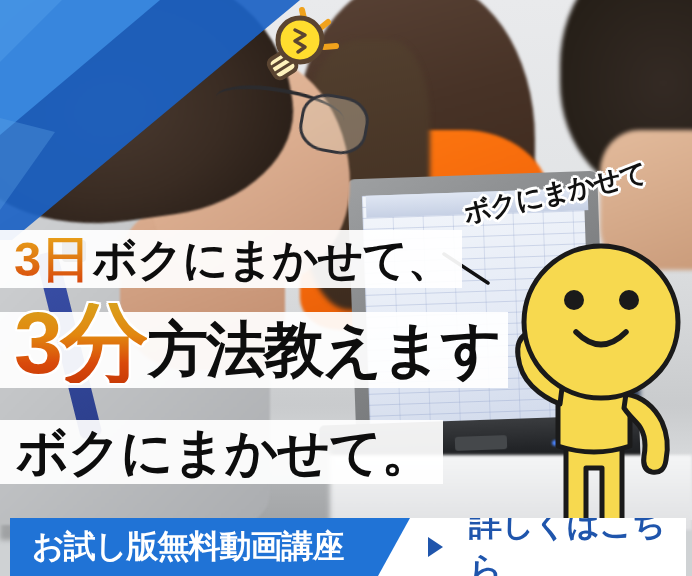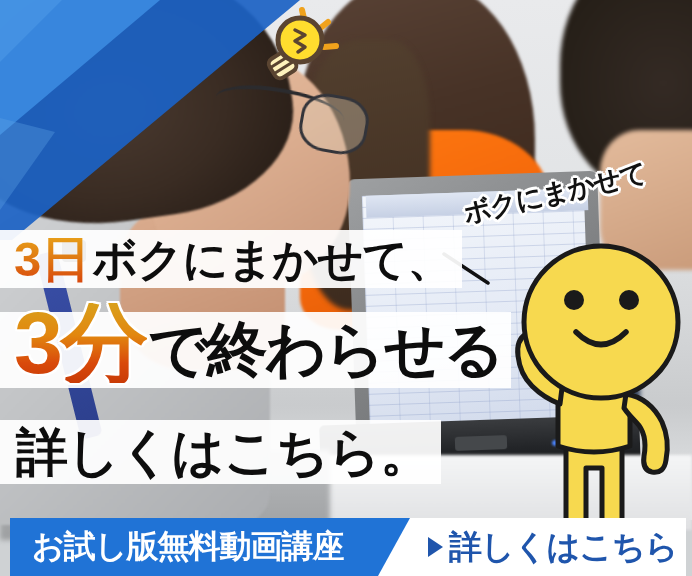--- a/index.html
+++ b/index.html
@@ -380,21 +380,21 @@
     font-weight: bold;
     letter-spacing: -1px;
   }
   .cta-link {
     position: absolute;
     left: 418px;
     top: 0;
     height: 58px;
     display: flex;
     align-items: center;
-    gap: 6px;
+    gap: 26px;
     color: #1f55ac;
     font-size: 33px;
     font-weight: bold;
     letter-spacing: -1px;
   }
   .cta-arrow {
     width: 0;
     height: 0;
     border-left: 15px solid #1f55ac;
     border-top: 10px solid transparent;
@@ -502,25 +502,25 @@
 
   <div class="speech">ボクにまかせて</div>
 
   <div class="band band-1">
     <span class="l1-num">3日</span>
     <span class="l1-rest h-black">ボクにまかせて、</span>
   </div>
 
   <div class="band band-2">
     <span class="l2-num">3分</span>
-    <span class="l2-rest h-black">で終わらせる</span>
+    <span class="l2-rest h-black">方法教えます</span>
   </div>
 
   <div class="band band-3">
-    <span class="l3-text h-black">詳しくはこちら。</span>
+    <span class="l3-text h-black">ボクにまかせて。</span>
   </div>
 
   <div class="cta">
     <div class="cta-blue"></div>
     <div class="cta-blue-label">お試し版無料動画講座</div>
     <div class="cta-link">
       <span class="cta-arrow"></span>
       <span>詳しくはこちら</span>
     </div>
   </div>

